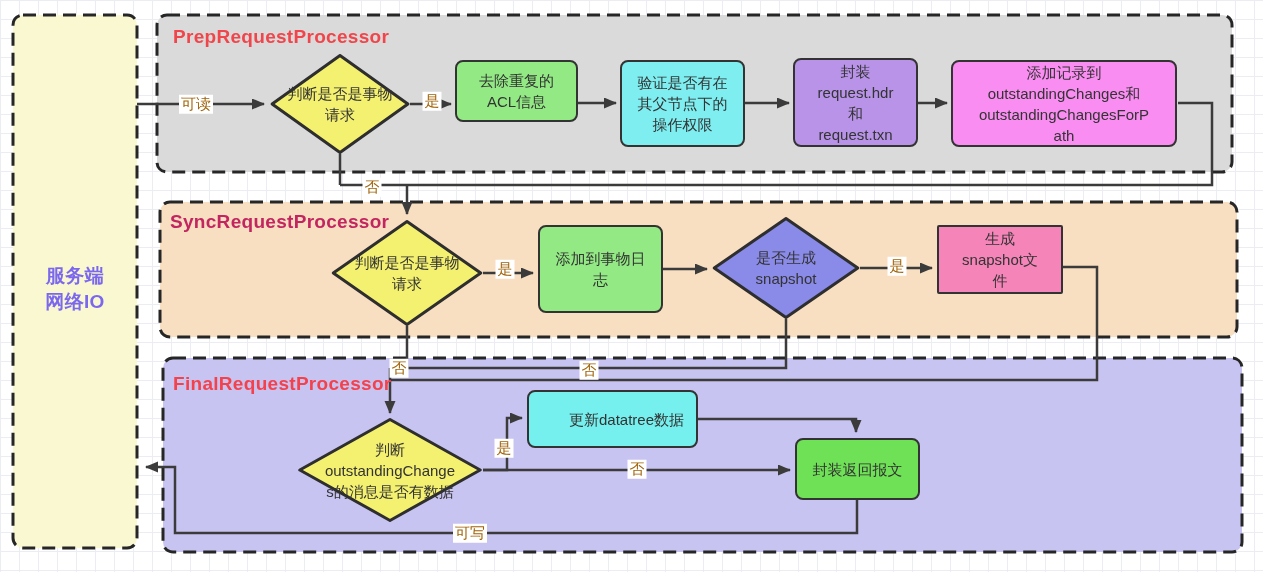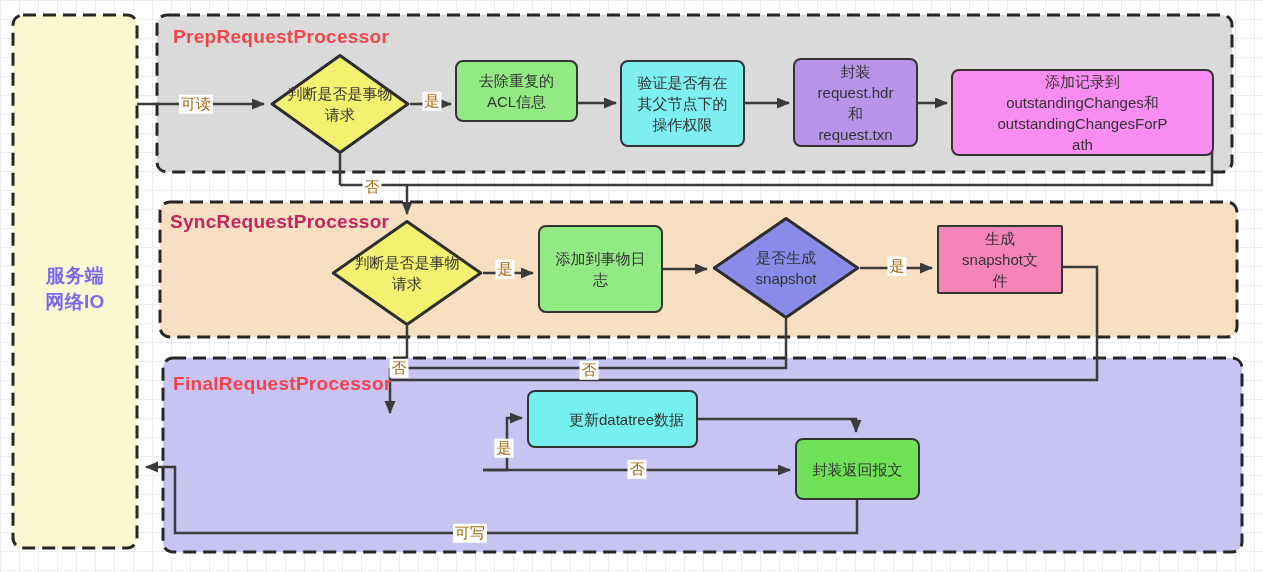--- a/index.html
+++ b/index.html
@@ -88,37 +88,42 @@
 请求</span></div>
     <div class="node rect" style="left: 455px; top: 60px; width: 123px; height: 62px; background: rgb(147, 234, 132);"><span class="nlabel">去除重复的
 ACL信息</span></div>
     <div class="node rect" style="left: 620px; top: 60px; width: 125px; height: 87px; background: rgb(126, 238, 240);"><span class="nlabel">验证是否有在
 其父节点下的
 操作权限</span></div>
     <div class="node rect" style="left: 793px; top: 58px; width: 125px; height: 89px; background: rgb(184, 147, 232);"><span class="nlabel">封装
 request.hdr
 和
 request.txn</span></div>
-    <div class="node rect" style="left: 951px; top: 60px; width: 263px; height: 87px; background: rgb(250, 141, 242); margin-top: 9px;"><span class="nlabel">添加记录到
+    <div class="node rect" style="left: 951px; top: 60px; width: 226px; height: 87px; background: rgb(250, 141, 242);"><span class="nlabel">添加记录到
 outstandingChanges和
 outstandingChangesForP
 ath</span></div>
     <div class="node diamond" style="left: 331px; top: 220px; width: 152px; height: 106px;"><svg viewBox="0 0 100 100" preserveAspectRatio="none">
         <polygon points="50,1.5 98.5,50 50,98.5 1.5,50" fill="#f5f170" stroke="#2e2e2e" stroke-width="3" stroke-linejoin="round" vector-effect="non-scaling-stroke"></polygon>
       </svg><span class="nlabel">判断是否是事物
 请求</span></div>
     <div class="node rect" style="left: 538px; top: 225px; width: 125px; height: 88px; background: rgb(147, 234, 132);"><span class="nlabel">添加到事物日
 志</span></div>
     <div class="node diamond" style="left: 712px; top: 217px; width: 148px; height: 102px;"><svg viewBox="0 0 100 100" preserveAspectRatio="none">
         <polygon points="50,1.5 98.5,50 50,98.5 1.5,50" fill="#8a8ae8" stroke="#2e2e2e" stroke-width="3" stroke-linejoin="round" vector-effect="non-scaling-stroke"></polygon>
       </svg><span class="nlabel">是否生成
 snapshot</span></div>
     <div class="node rect square" style="left: 937px; top: 225px; width: 126px; height: 69px; background: rgb(245, 133, 184);"><span class="nlabel">生成
 snapshot文
 件</span></div>
+    <div class="node diamond" style="left: 297px; top: 418px; width: 186px; height: 104px;"><svg viewBox="0 0 100 100" preserveAspectRatio="none">
+        <polygon points="50,1.5 98.5,50 50,98.5 1.5,50" fill="#f5f170" stroke="#2e2e2e" stroke-width="3" stroke-linejoin="round" vector-effect="non-scaling-stroke"></polygon>
+      </svg><span class="nlabel">判断
+outstandingChange
+s的消息是否有数据</span></div>
     <div class="node rect" style="left: 527px; top: 390px; width: 171px; height: 58px; background: rgb(118, 240, 238); padding-left: 28px;"><span class="nlabel">更新datatree数据</span></div>
     <div class="node rect" style="left: 795px; top: 438px; width: 125px; height: 62px; background: rgb(111, 225, 86);"><span class="nlabel">封装返回报文</span></div>
     <div class="chip" style="left: 196px; top: 104px;">可读</div>
     <div class="chip" style="left: 432px; top: 101px;">是</div>
     <div class="chip" style="left: 372px; top: 187px;">否</div>
     <div class="chip" style="left: 505px; top: 269px;">是</div>
     <div class="chip" style="left: 897px; top: 266px;">是</div>
     <div class="chip" style="left: 399px; top: 368px;">否</div>
     <div class="chip" style="left: 589px; top: 370px;">否</div>
     <div class="chip" style="left: 504px; top: 448px;">是</div>

